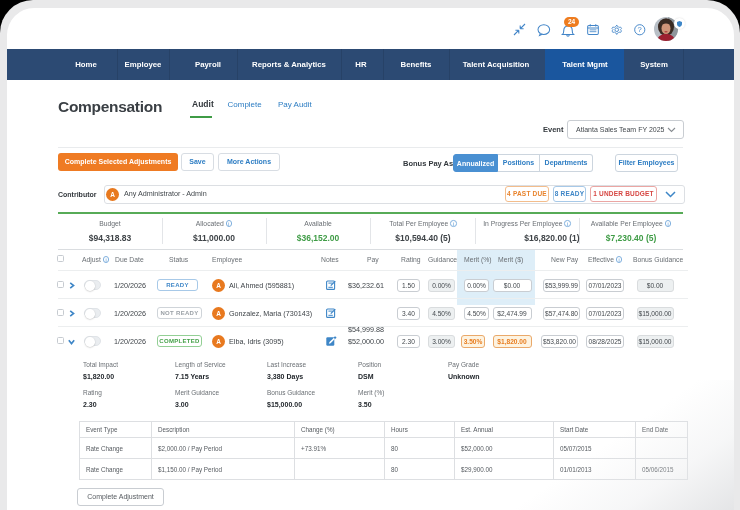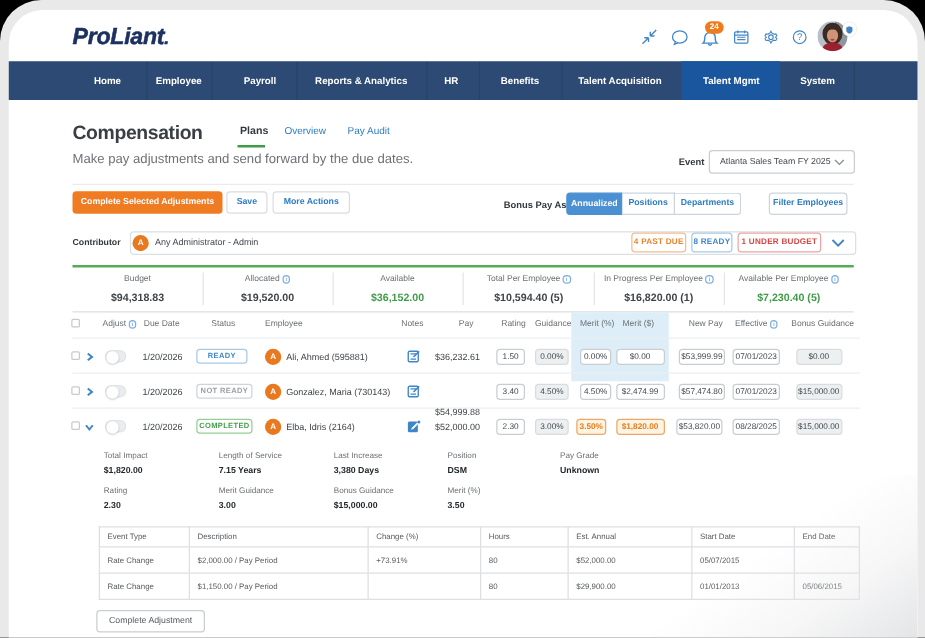--- a/index.html
+++ b/index.html
@@ -80,21 +80,20 @@
 #fade { left:180px; top:380px; width:554px; height:130px; background:linear-gradient(145deg, rgba(233,233,234,0) 70%, rgba(230,231,233,0.35) 85%, rgba(225,226,228,0.9) 100%); pointer-events:none; }
 svg { position:absolute; overflow:visible; }
 .info { display:inline-block; width:6.5px; height:6.5px; border:0.8px solid #7fb0de; border-radius:50%; color:#4a90d2; font-size:5px; font-weight:normal; line-height:6px; text-align:center; vertical-align:0px; font-style:normal; }
 </style>
 </head>
 <body>
 <div id="gray"></div>
 <div id="win">
 <div id="page">
 
-  <div class="abs" id="logo">ProLiant<span style="font-size:14px">.</span></div>
 
   <svg class="hicon" style="left:513px" width="13" height="13" viewBox="0 0 13 13" fill="none" stroke="#4285c8" stroke-width="1.1">
     <path d="M12 1 L7.2 5.8 M7.2 5.8 l0 -3.4 M7.2 5.8 l3.4 0"></path>
     <path d="M1 12 L5.8 7.2 M5.8 7.2 l0 3.4 M5.8 7.2 l-3.4 0"></path>
   </svg>
   <svg class="hicon" style="left:536.5px; top:24px" width="14" height="12" viewBox="0 0 15 13" fill="none" stroke="#4285c8" stroke-width="1.1">
     <ellipse cx="7.3" cy="6" rx="6.3" ry="5.3"></ellipse>
     <path d="M3.5 10.4 L2.6 12.4 L5.6 11.2" fill="#fff"></path>
   </svg>
   <svg class="hicon" style="left:561px; top:25px" width="14" height="12" viewBox="0 0 14 12" fill="none" stroke="#4285c8" stroke-width="1.1">
@@ -146,25 +145,24 @@
     <div style="position:absolute; left:117px; top:0; width:1px; height:31px; background:rgba(0,0,0,0.10)"></div>
     <div style="position:absolute; left:169px; top:0; width:1px; height:31px; background:rgba(0,0,0,0.10)"></div>
     <div style="position:absolute; left:237px; top:0; width:1px; height:31px; background:rgba(0,0,0,0.10)"></div>
     <div style="position:absolute; left:341px; top:0; width:1px; height:31px; background:rgba(0,0,0,0.10)"></div>
     <div style="position:absolute; left:383px; top:0; width:1px; height:31px; background:rgba(0,0,0,0.10)"></div>
     <div style="position:absolute; left:449px; top:0; width:1px; height:31px; background:rgba(0,0,0,0.10)"></div>
     <div style="position:absolute; left:683px; top:0; width:1px; height:31px; background:rgba(0,0,0,0.10)"></div>
   </div>
 
   <div class="abs" id="title">Compensation</div>
-  <div class="tab" id="tabplans" style="left:192px">Plans</div>
+  <div class="tab" id="tabplans" style="left:192px">Audit</div>
   <div class="abs" id="tabline"></div>
-  <div class="tab" style="left:227.5px">Overview</div>
+  <div class="tab" style="left:227.5px">Complete</div>
   <div class="tab" style="left:278px">Pay Audit</div>
-  <div class="abs" id="subtitle">Make pay adjustments and send forward by the due dates.</div>
   <div class="abs" id="planlbl">Event</div>
   <div class="abs" id="planbox">Atlanta Sales Team FY 2025</div>
 
   <div class="abs" id="divider"></div>
   <div class="btn" id="btn-complete">Complete Selected Adjustments</div>
   <div class="btn" id="btn-save">Save</div>
   <div class="btn" id="btn-more">More Actions</div>
   <div class="abs" id="showpay">Bonus Pay As</div>
   <div class="seg" id="seg1">Annualized</div>
   <div class="seg" id="seg2">Positions</div>
@@ -181,27 +179,27 @@
 
   <div class="abs" id="bband"></div>
   <div class="bsep" style="left:162px; top:218px"></div>
   <div class="bsep" style="left:266px; top:218px"></div>
   <div class="bsep" style="left:370px; top:218px"></div>
   <div class="bsep" style="left:475px; top:218px"></div>
   <div class="bsep" style="left:579px; top:218px"></div>
   <div class="blbl" style="left:75px; top:220px; width:70px">Budget</div>
   <div class="bval" style="left:75px; top:233px; width:70px">$94,318.83</div>
   <div class="blbl" style="left:179px; top:220px; width:70px">Allocated <span class="info">i</span></div>
-  <div class="bval" style="left:179px; top:233px; width:70px">$19,520.00</div>
+  <div class="bval" style="left:179px; top:233px; width:70px">$11,000.00</div>
   <div class="blbl" style="left:283px; top:220px; width:70px">Available</div>
   <div class="bval green" style="left:283px; top:233px; width:70px">$36,152.00</div>
   <div class="blbl" style="left:378px; top:220px; width:90px">Total Per Employee <span class="info">i</span></div>
   <div class="bval" style="left:378px; top:233px; width:90px">$10,594.40 (5)</div>
   <div class="blbl" style="left:472px; top:220px; width:110px">In Progress Per Employee <span class="info">i</span></div>
-  <div class="bval" style="left:472px; top:233px; width:110px">$16,820.00 (1)</div>
+  <div class="bval" style="left:497px; top:233px; width:110px">$16,820.00 (1)</div>
   <div class="blbl" style="left:581px; top:220px; width:100px">Available Per Employee <span class="info">i</span></div>
   <div class="bval green" style="left:581px; top:233px; width:100px">$7,230.40 (5)</div>
 
   <div class="abs" id="bluehl"></div>
   <div class="ckb" style="left:57px; top:255px"></div>
   <div class="th" style="left:82px">Adjust <span class="info">i</span></div>
   <div class="th" style="left:115px">Due Date</div>
   <div class="th" style="left:169px">Status</div>
   <div class="th" style="left:212px">Employee</div>
   <div class="th" style="left:321px">Notes</div>
@@ -251,21 +249,21 @@
   <div class="ibox" style="left:586px; top:306.5px; width:38px">07/01/2023</div>
   <div class="ibox gbox" style="left:636.5px; top:306.5px; width:37px">$15,000.00</div>
 
   <div class="ckb" style="left:57px; top:337px"></div>
   <div class="toggle" style="left:84px; top:336px">
         <div class="knob"></div>
       </div>
   <div class="cell" style="left:114px; top:337px">1/20/2026</div>
   <div class="status st-completed" style="left:157px; top:335px; width:45px">COMPLETED</div>
   <div class="av13" style="left:212px; top:334.5px">A</div>
-  <div class="cell" style="left:229px; top:337px">Elba, Idris (2164)</div>
+  <div class="cell" style="left:229px; top:337px">Elba, Idris (3095)</div>
   <div class="payv" style="left:324px; top:337px">$52,000.00</div>
   <div class="ibox" style="left:397px; top:334.5px; width:23px">2.30</div>
   <div class="ibox gbox" style="left:428px; top:334.5px; width:27px">3.00%</div>
   <div class="ibox obox" style="left:461px; top:334.5px; width:24px">3.50%</div>
   <div class="ibox obox" style="left:492.5px; top:334.5px; width:39px">$1,820.00</div>
   <div class="ibox" style="left:541px; top:334.5px; width:37px">$53,820.00</div>
   <div class="ibox" style="left:586px; top:334.5px; width:38px">08/28/2025</div>
   <div class="ibox gbox" style="left:636.5px; top:334.5px; width:37px">$15,000.00</div>
 
   <svg class="abs" style="left:69px; top:281.5px" width="6" height="7" viewBox="0 0 6 7" fill="none" stroke="#3e86c7" stroke-width="1.6">

